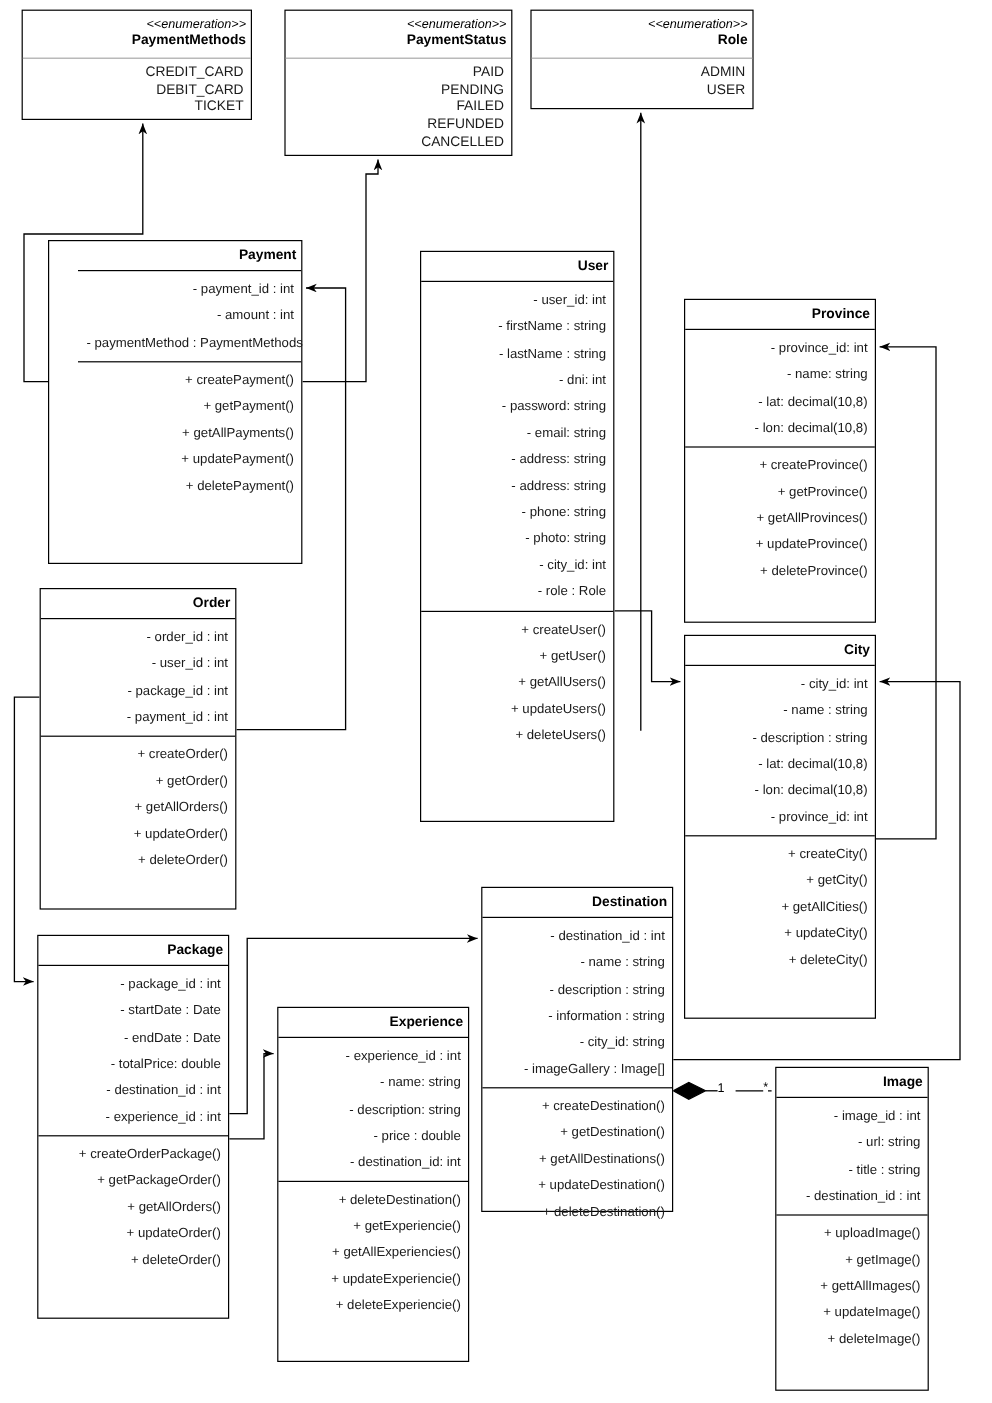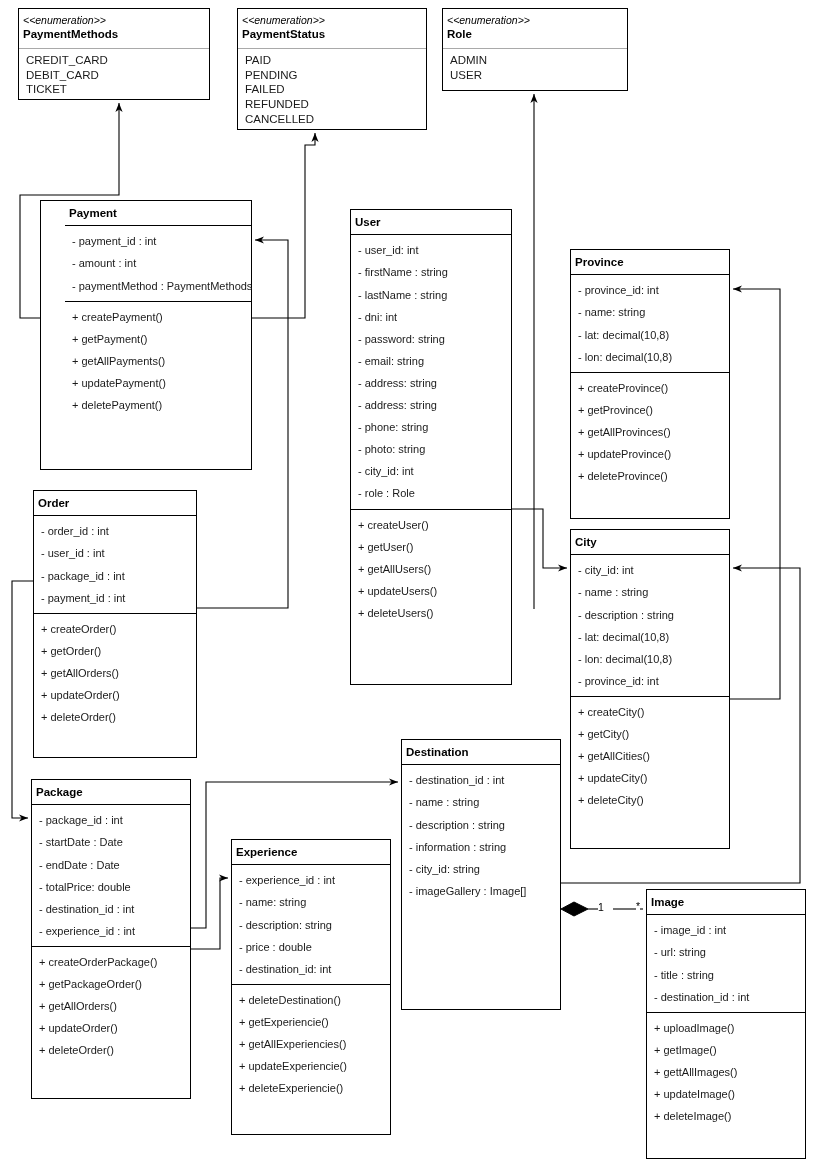--- a/index.html
+++ b/index.html
@@ -24,38 +24,39 @@
   }
   .uml-class {
     position: absolute;
     box-sizing: border-box;
     border: 1px solid #000;
     background: #ffffff;
     z-index: 5;
   }
   .cls-header {
     box-sizing: border-box;
-    text-align: left;
+    text-align: right;
     font-weight: bold;
     font-size: 11.5px;
     color: #000;
     padding: 5px 4px 5px 4px;
     line-height: 1.25;
     border-bottom: 1px solid #000;
   }
   .cls-header .stereo {
     display: block;
     font-style: italic;
     font-weight: normal;
     font-size: 10.5px;
   }
   .enum .cls-header { border-bottom: 1px solid #a9a9a9; }
   .cls-section {
     box-sizing: border-box;
     padding: 4px 0 4px 0;
+    text-align: right;
   }
   .cls-section + .cls-section { border-top: 1px solid #000; }
   .cls-row {
     font-size: 11px;
     color: #1a1a1a;
     padding: 5px 6px 5px 7px;
     line-height: 1.1;
     white-space: nowrap;
   }
   .enum .cls-row {
@@ -248,20 +249,27 @@
   <div class="uml-class" style="left:401px; top:739px; width:160px; height:271px;">
     <div class="cls-header">Destination</div>
     <div class="cls-section">
       <div class="cls-row">- destination_id : int</div>
       <div class="cls-row">- name : string</div>
       <div class="cls-row">- description : string</div>
       <div class="cls-row">- information : string</div>
       <div class="cls-row">- city_id: string</div>
       <div class="cls-row">- imageGallery : Image[]</div>
     </div>
+    <div class="cls-section">
+      <div class="cls-row">+ createDestination()</div>
+      <div class="cls-row">+ getDestination()</div>
+      <div class="cls-row">+ getAllDestinations()</div>
+      <div class="cls-row">+ updateDestination()</div>
+      <div class="cls-row">+ deleteDestination()</div>
+    </div>
   </div>
 
   <div class="uml-class" style="left:31px; top:779px; width:160px; height:320px;">
     <div class="cls-header">Package</div>
     <div class="cls-section">
       <div class="cls-row">- package_id : int</div>
       <div class="cls-row">- startDate : Date</div>
       <div class="cls-row">- endDate : Date</div>
       <div class="cls-row">- totalPrice: double</div>
       <div class="cls-row">- destination_id : int</div>
@@ -287,21 +295,21 @@
     </div>
     <div class="cls-section">
       <div class="cls-row">+ deleteDestination()</div>
       <div class="cls-row">+ getExperiencie()</div>
       <div class="cls-row">+ getAllExperiencies()</div>
       <div class="cls-row">+ updateExperiencie()</div>
       <div class="cls-row">+ deleteExperiencie()</div>
     </div>
   </div>
 
-  <div class="uml-class" style="left:646px; top:889px; width:160px; height:270px;">
+  <div class="uml-class" style="left:646px; top:889px; width:128px; height:270px;">
     <div class="cls-header">Image</div>
     <div class="cls-section">
       <div class="cls-row">- image_id : int</div>
       <div class="cls-row">- url: string</div>
       <div class="cls-row">- title : string</div>
       <div class="cls-row">- destination_id : int</div>
     </div>
     <div class="cls-section">
       <div class="cls-row">+ uploadImage()</div>
       <div class="cls-row">+ getImage()</div>

